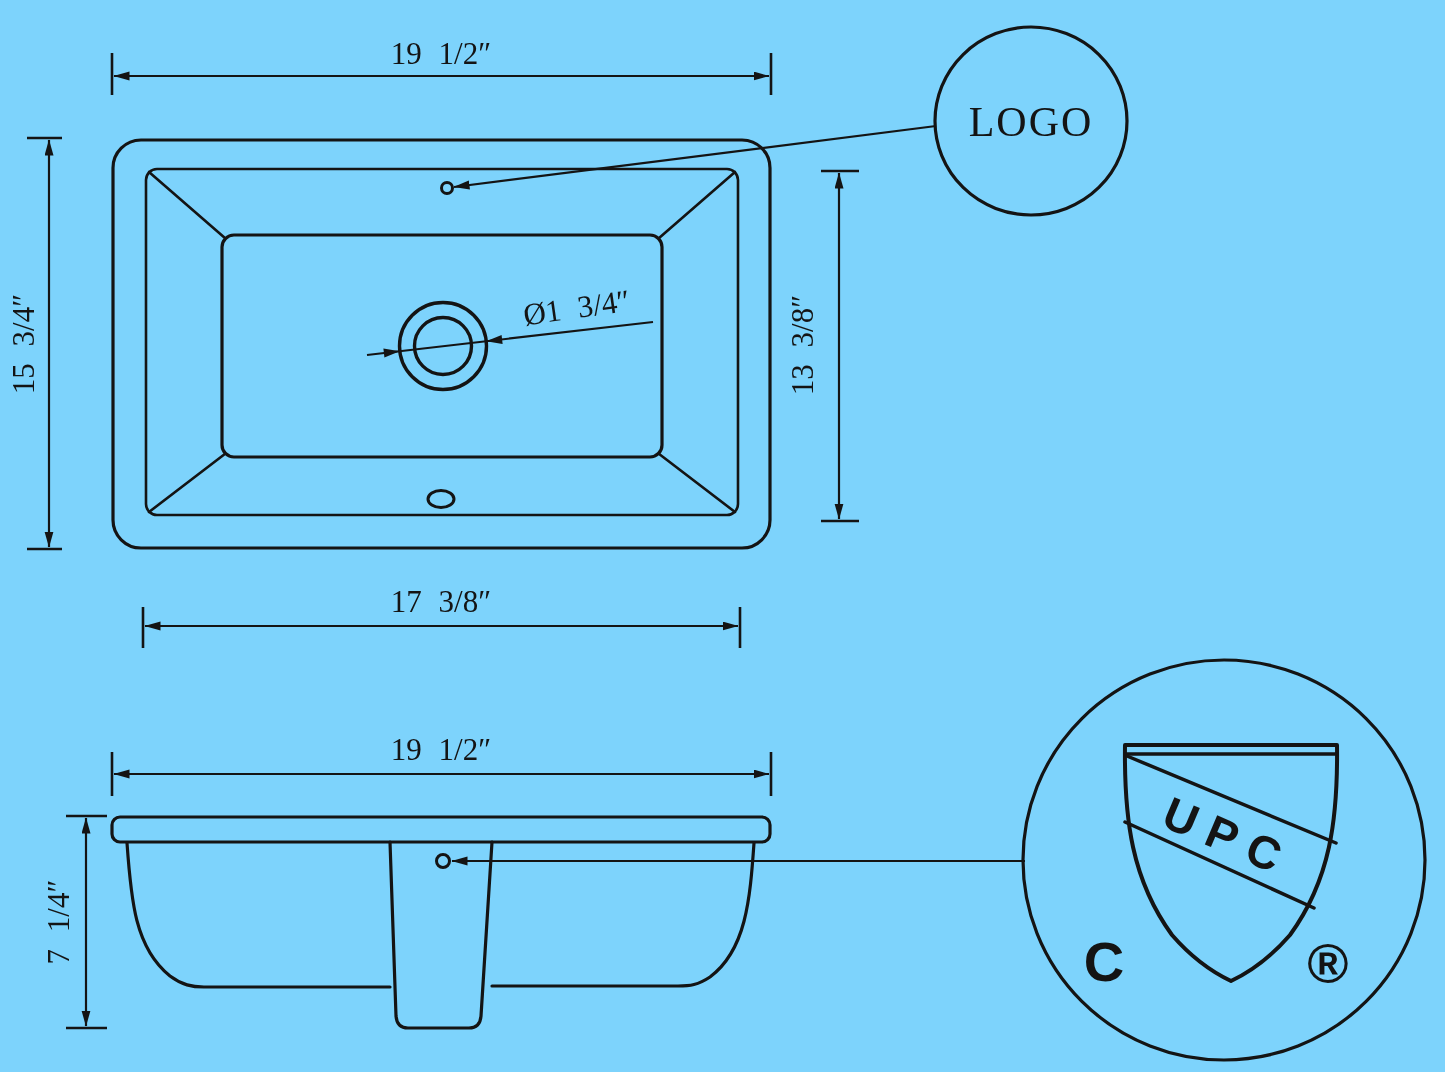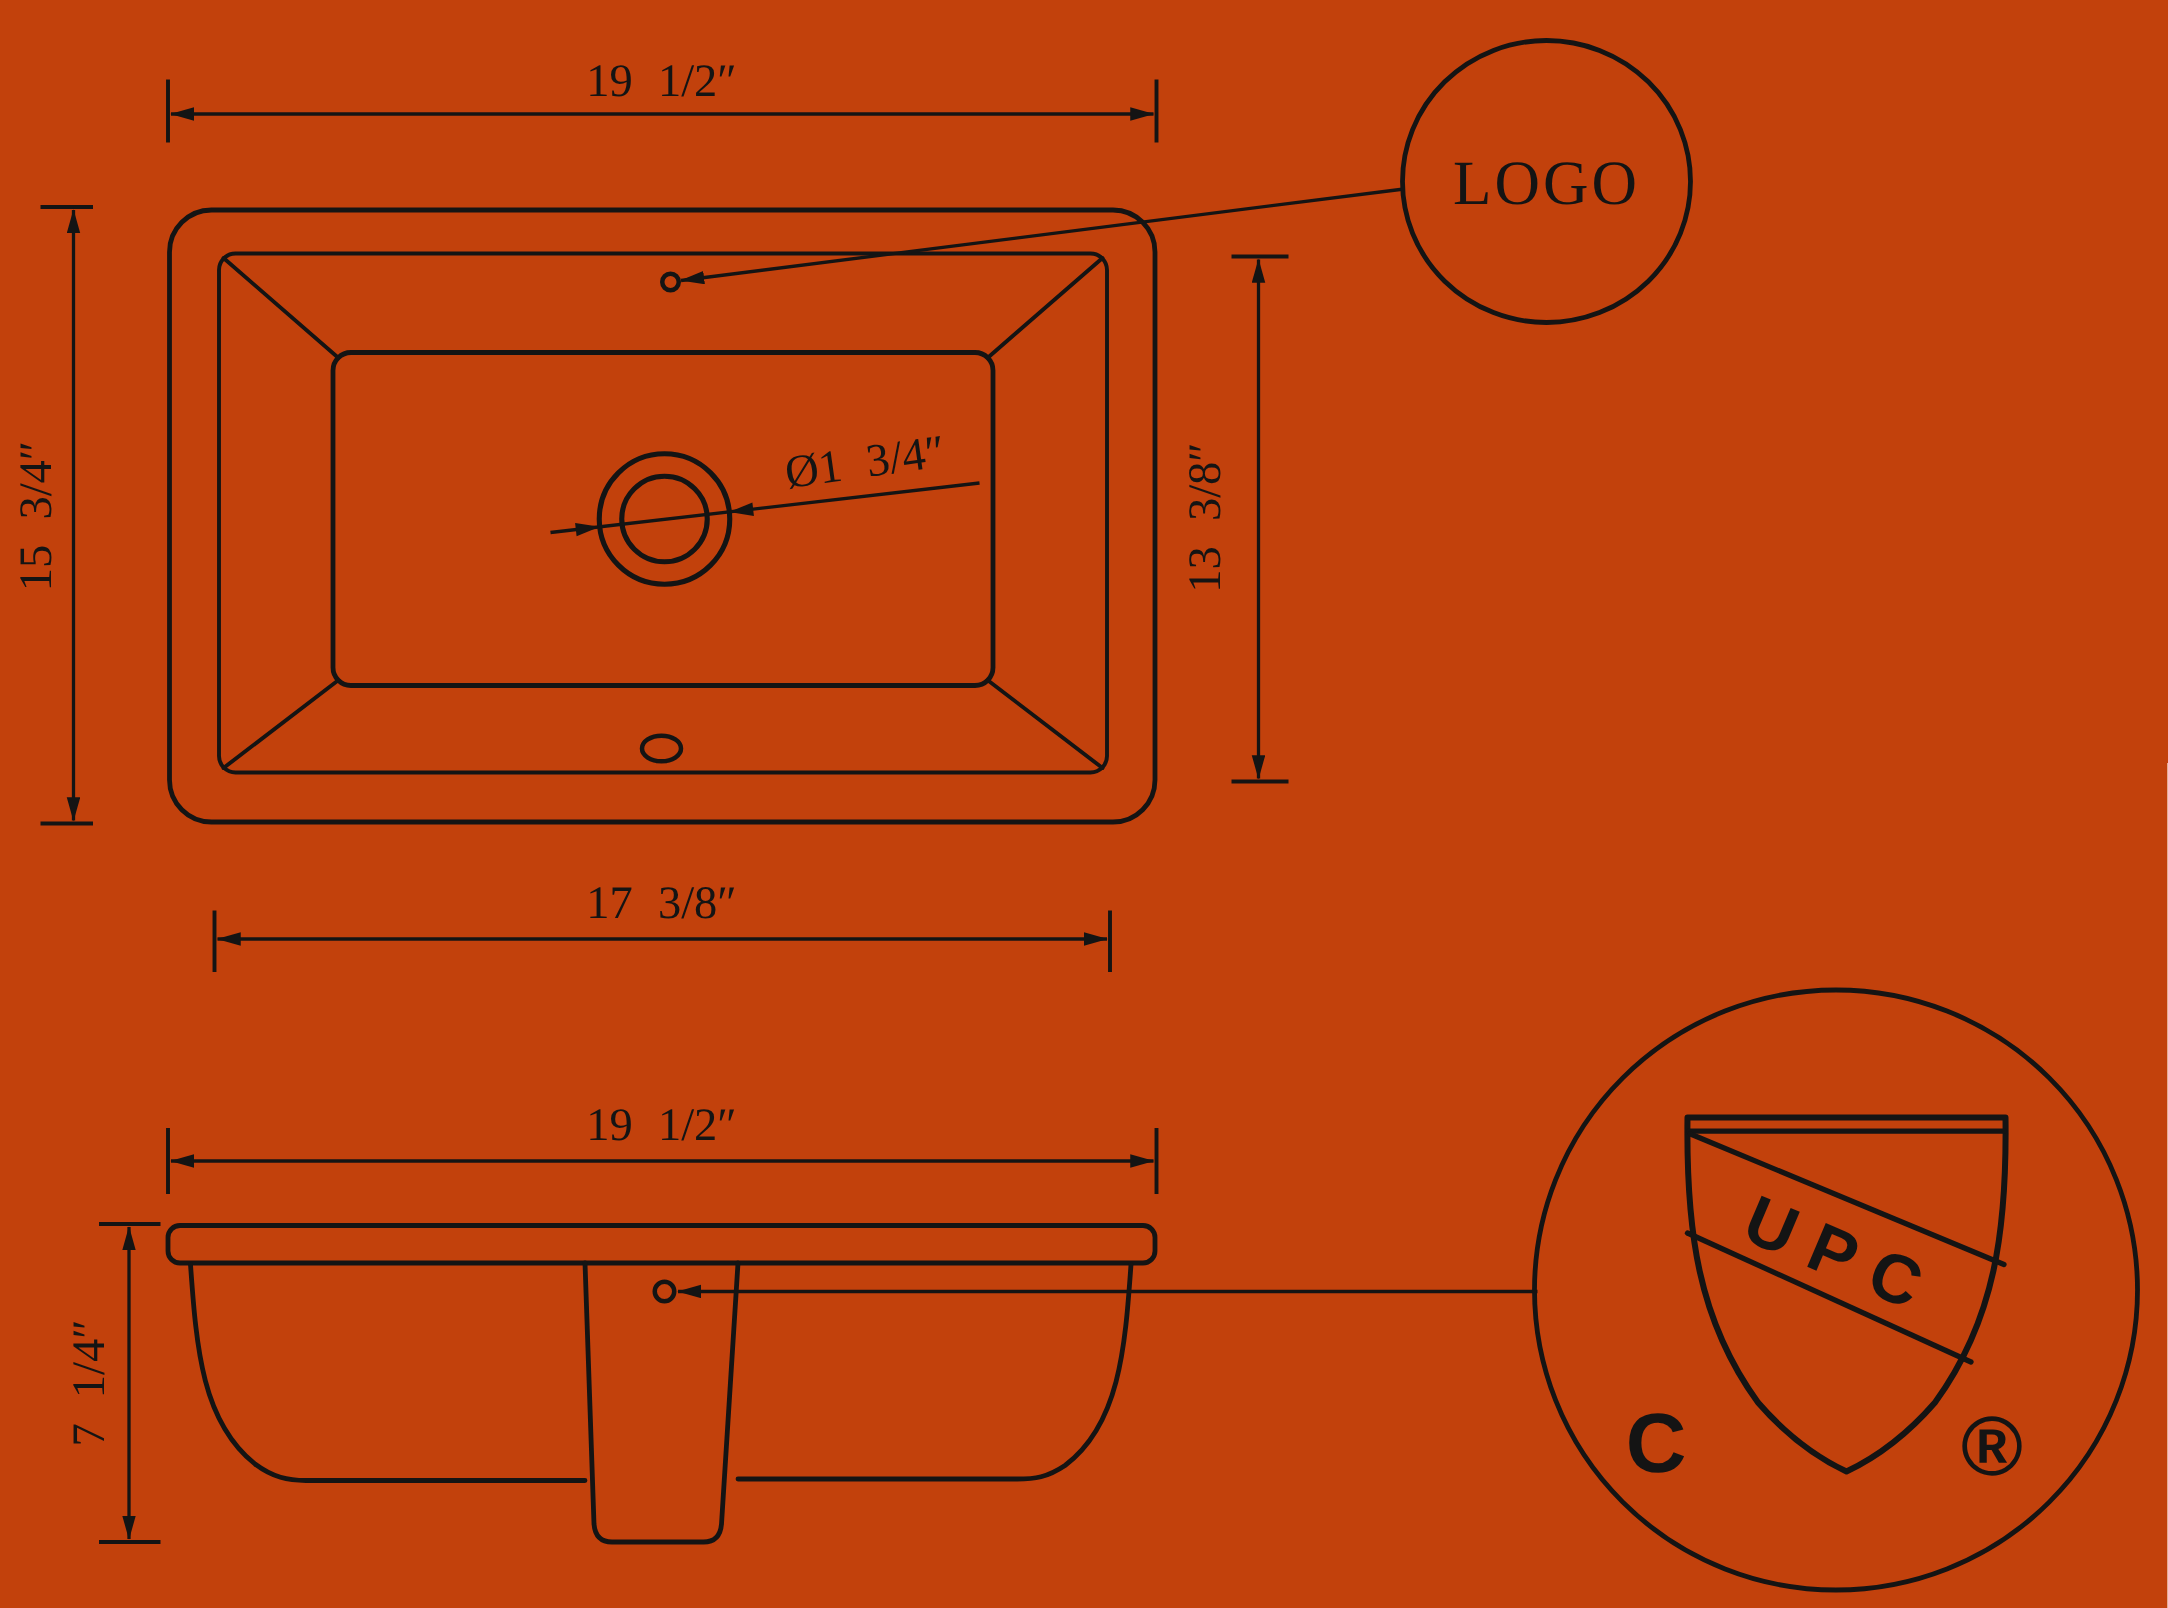--- a/index.html
+++ b/index.html
@@ -7,21 +7,21 @@
     padding:0;
     background:#ffffff;
     width:1445px;
     height:1072px;
     overflow:hidden;
   }
   .sheet{
     position:relative;
     width:1445px;
     height:1072px;
-    background:#c2410c;
+    background:#7dd3fc;
   }
   svg{display:block}
   .stroke{
     fill:none;
     stroke:#141414;
     stroke-linecap:round;
     stroke-linejoin:round;
   }
   .outline{stroke-width:3.2}
   .thin{stroke-width:2.6}

